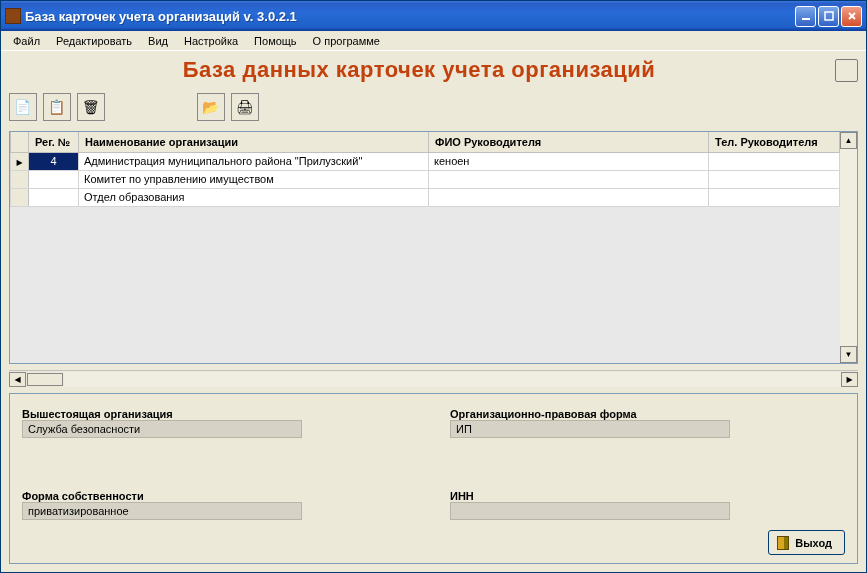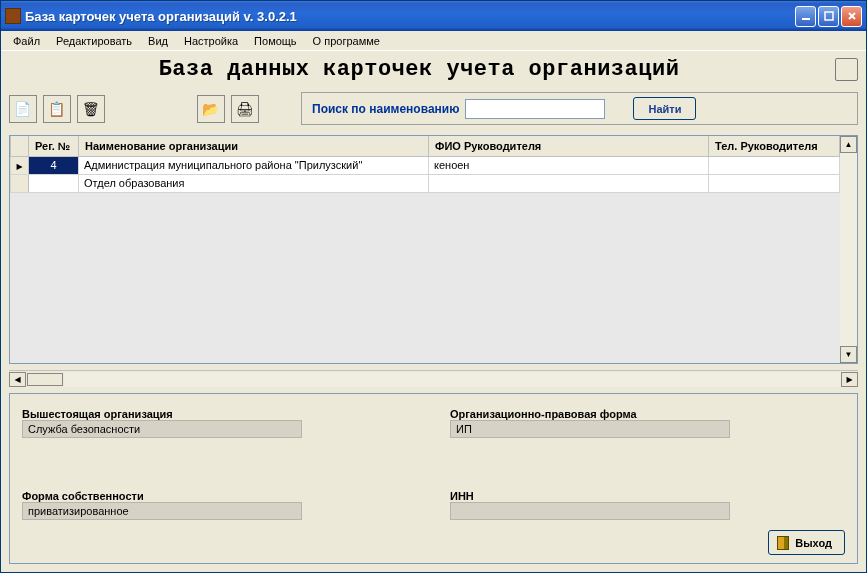--- a/index.html
+++ b/index.html
@@ -74,25 +74,25 @@
   overflow: hidden;
 }
 .header-row {
   display: flex;
   align-items: center;
   gap: 6px;
 }
 .page-title {
   flex: 1;
   text-align: center;
-  font-family: Liberation Mono, monospace;
+  font-family: Liberation Sans, sans-serif;
   font-size: 22px;
   font-weight: bold;
   letter-spacing: 0.5px;
-  color: #000000;
+  color: #c2410c;
 }
 .sqbtn {
   width: 23px; height: 23px;
   background: #ece9d8;
   border: 1px solid #7a7a7a;
   border-radius: 2px;
   cursor: pointer;
 }
 .toolbar {
   display: flex;
@@ -286,28 +286,20 @@
           <span>🗑</span>
         </div>
       <div class="spacer"></div>
       <div class="toolbtn">
           <span>📂</span>
         </div>
       <div class="toolbtn">
           <span>🖨</span>
         </div>
       <div style="width:30px"></div>
-      <div class="search-panel">
-        <span class="search-label">Поиск по наименованию</span>
-        <input class="search-input" type="text" value="" style="">
-        <div style="width:16px"></div>
-        <button class="std-btn">
-            <span>Найти</span>
-          </button>
-      </div>
     </div>
 
     <div class="grid-panel">
       <div style="display:flex; flex:1; overflow:hidden;">
         <div class="grid-wrap" style="flex:1">
           <table class="grid">
             <thead>
               <tr>
                 <th class="rownum"></th>
                 <th class="col-reg">Рег. №</th>
@@ -320,20 +312,27 @@
                 <tr class="sel">
                   <td class="rownum"></td>
                   <td class="col-reg reg">4</td>
                   <td class="col-name">Администрация муниципального района "Прилузский"</td>
                   <td class="col-fio">кеноен</td>
                   <td class="col-tel"></td>
                 </tr>
                 <tr>
                   <td class="rownum"></td>
                   <td class="col-reg reg"></td>
+                  <td class="col-name">Комитет по управлению имуществом</td>
+                  <td class="col-fio"></td>
+                  <td class="col-tel"></td>
+                </tr>
+                <tr>
+                  <td class="rownum"></td>
+                  <td class="col-reg reg"></td>
                   <td class="col-name">Отдел образования</td>
                   <td class="col-fio"></td>
                   <td class="col-tel"></td>
                 </tr>
               </tbody>
           </table>
         </div>
         <div class="sbox">
           <div class="arr">▲</div>
           <div class="vtrack"></div>

